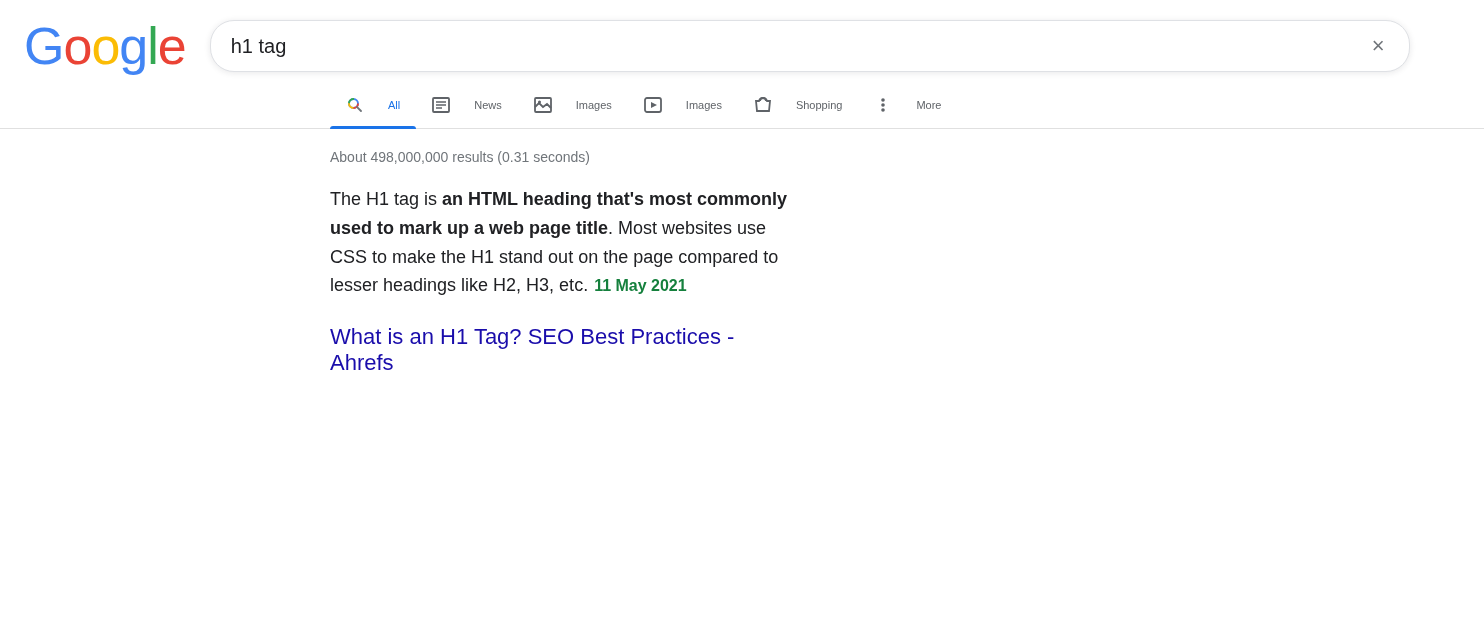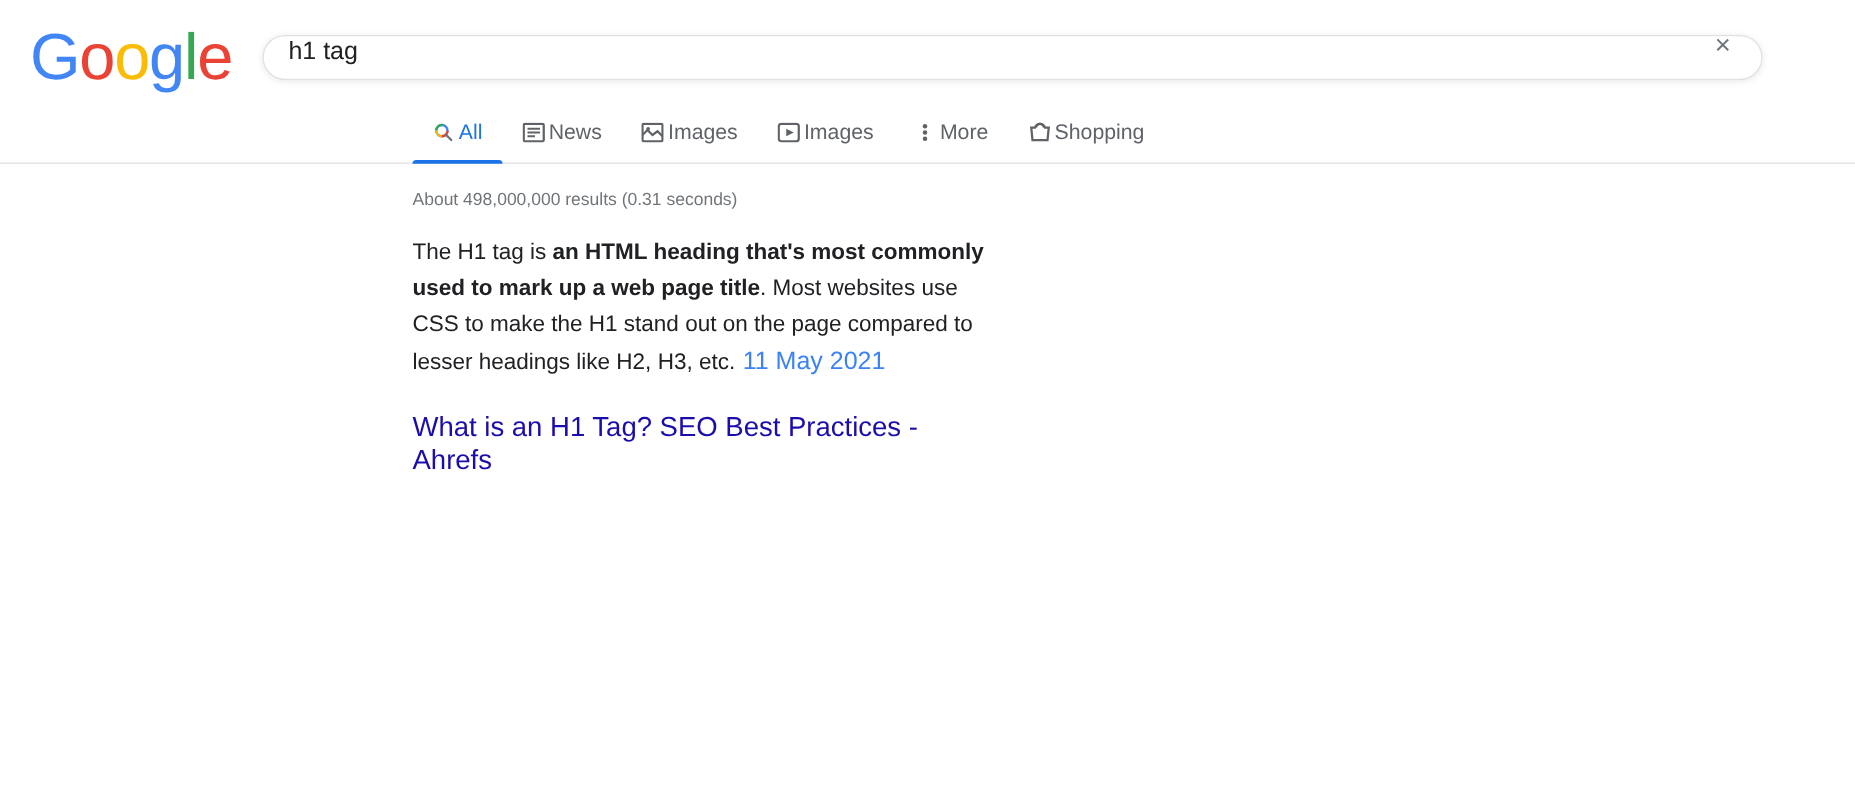--- a/index.html
+++ b/index.html
@@ -35,27 +35,27 @@
     .g-green { color: #34A853; }
 
     .search-bar-wrapper {
       flex: 1;
       max-width: 1200px;
       position: relative;
     }
 
     .search-bar {
       display: flex;
-      align-items: flex-end;
+      align-items: center;
       border: 1px solid #dfe1e5;
       border-radius: 24px;
       padding: 10px 20px;
       background: #fff;
       box-shadow: 0 1px 6px rgba(32,33,36,0.1);
-      height: 36px;
+      height: 52px;
     }
 
     .search-input {
       flex: 1;
       border: none;
       outline: none;
       font-size: 20px;
       color: #202124;
       background: transparent;
       font-family: arial, sans-serif;
@@ -75,23 +75,23 @@
       display: flex;
       align-items: center;
       padding: 0 0 0 330px;
       margin-top: 8px;
       border-bottom: 1px solid #e0e0e0;
     }
 
     .tab-item {
       display: flex;
       align-items: center;
-      gap: 3px;
+      gap: 24px;
       padding: 12px 16px 14px 16px;
-      font-size: 17px;
+      font-size: 11px;
       color: #5f6368;
       cursor: pointer;
       white-space: nowrap;
       position: relative;
       text-decoration: none;
     }
 
     .tab-item.active {
       color: #1a73e8;
     }
@@ -133,24 +133,24 @@
 
     .featured-snippet {
       margin-bottom: 24px;
       font-size: 18px;
       line-height: 1.6;
       color: #202124;
       max-width: 740px;
     }
 
     .featured-snippet .date {
-      color: #3b82f6;
-      font-size: 20px;
+      color: #15803d;
+      font-size: 16px;
       margin-left: 6px;
-      font-weight: 400;
+      font-weight: 700;
     }
 
     .result-url {
       font-size: 14px;
       color: #202124;
       margin-bottom: 4px;
       display: flex;
       align-items: center;
       gap: 8px;
     }
@@ -240,38 +240,38 @@
       <svg width="18" height="16" viewBox="0 0 18 16" fill="none">
         <rect x="1" y="1" width="16" height="14" rx="2" stroke="currentColor" stroke-width="1.8"></rect>
         <polygon points="7,5 7,11 13,8" fill="currentColor"></polygon>
       </svg>
     </span>
     <span>Images</span>
   </div>
 
   <div class="tab-item">
     <span class="tab-icon">
+      <svg width="18" height="18" viewBox="0 0 18 18" fill="none">
+        <path d="M9 2 C7 2 5.5 3.5 5 5 L2 5 L3 15 L15 15 L16 5 L13 5 C12.5 3.5 11 2 9 2 Z" stroke="currentColor" stroke-width="1.8" fill="none"></path>
+        <path d="M6 5 C6 3.3 7.3 2 9 2 C10.7 2 12 3.3 12 5" stroke="currentColor" stroke-width="1.8" fill="none"></path>
+      </svg>
+    </span>
+    <span>Shopping</span>
+  </div>
+
+  <div class="tab-item">
+    <span class="tab-icon">
       <svg width="18" height="18" viewBox="0 0 18 18">
         <circle cx="9" cy="4" r="1.8" fill="currentColor"></circle>
         <circle cx="9" cy="9" r="1.8" fill="currentColor"></circle>
         <circle cx="9" cy="14" r="1.8" fill="currentColor"></circle>
       </svg>
     </span>
     <span>More</span>
   </div>
-
-  <div class="tab-item">
-    <span class="tab-icon">
-      <svg width="18" height="18" viewBox="0 0 18 18" fill="none">
-        <path d="M9 2 C7 2 5.5 3.5 5 5 L2 5 L3 15 L15 15 L16 5 L13 5 C12.5 3.5 11 2 9 2 Z" stroke="currentColor" stroke-width="1.8" fill="none"></path>
-        <path d="M6 5 C6 3.3 7.3 2 9 2 C10.7 2 12 3.3 12 5" stroke="currentColor" stroke-width="1.8" fill="none"></path>
-      </svg>
-    </span>
-    <span>Shopping</span>
-  </div>
 </nav>
 
 <div class="main-content">
 
   <div class="results-count">About 498,000,000 results (0.31 seconds)</div>
 
   <div class="featured-snippet">
     <span>The H1 tag is </span><strong>an HTML heading that's most commonly used to mark up a web page title</strong><span>. Most websites use CSS to make the H1 stand out on the page compared to lesser headings like H2, H3, etc.</span><span class="date">11 May 2021</span>
   </div>
 

